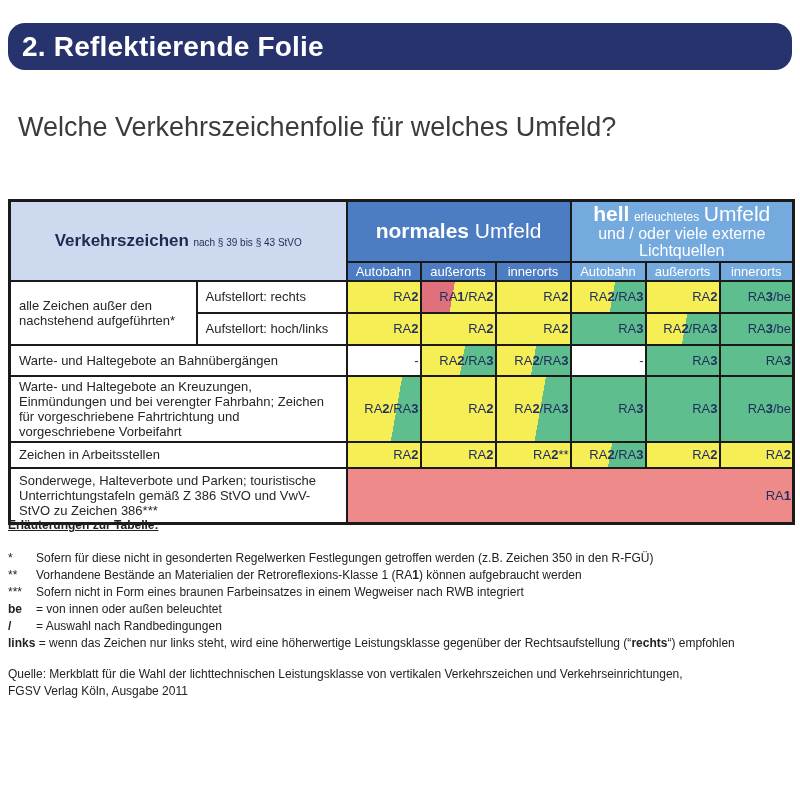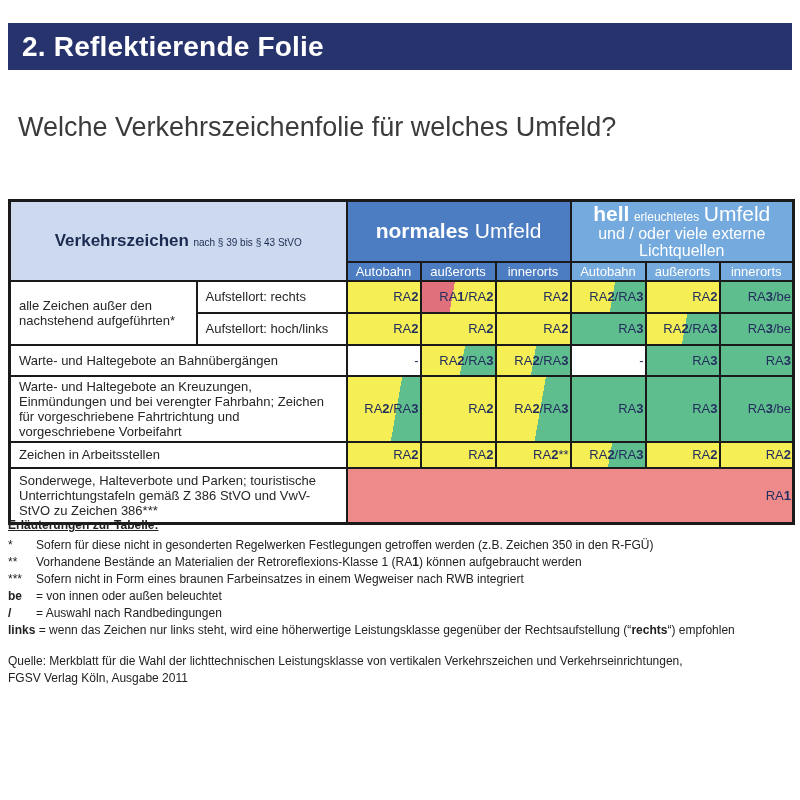--- a/index.html
+++ b/index.html
@@ -4,21 +4,21 @@
 <style>
   html,body{margin:0;padding:0;}
   body{
     width:800px;height:800px;position:relative;background:#fff;
     font-family:"Liberation Sans","DejaVu Sans",sans-serif;
     -webkit-font-smoothing:antialiased;
   }
   
   .titlebar{
     position:absolute;left:8px;right:8px;top:23px;height:47px;
-    background:var(--navy);display:flex;align-items:center;
+    background:var(--navy);display:flex;align-items:center;border-radius:17px;
   }
   .titlebar h1{
     margin:0;padding-left:14px;color:#fff;font-size:28px;font-weight:bold;
     letter-spacing:0.2px;
   }
   
   .subtitle{
     position:absolute;left:18px;top:112px;color:#3b3b3b;
     font-size:27px;font-weight:400;
   }
@@ -57,21 +57,21 @@
   }
   tbody .val b{font-weight:bold;}
   tbody tr:nth-child(1){height:32px;}
   tbody tr:nth-child(2){height:32px;}
   tbody tr:nth-child(3){height:31px;}
   tbody tr:nth-child(4){height:60px;}
   tbody tr:nth-child(5){height:26px;}
   tbody tr:nth-child(6){height:56px;}
   
   .notes{position:absolute;left:8px;top:517px;right:8px;color:#222;font-size:12px;line-height:17px;}
-  .notes .heading{font-weight:bold;text-decoration:underline;margin-bottom:3px;}
+  .notes .heading{font-weight:bold;text-decoration:underline;margin-bottom:16px;}
   .fn-row{display:flex;}
   .fn-marker{flex:0 0 28px;}
   .fn-marker.bold{font-weight:bold;}
   .fn-text{flex:1;}
   .links-line{margin-top:0;}
   .links-line b,.fn-text b{font-weight:bold;}
   .source{margin-top:14px;}
 </style>
 </head>
 <body>

